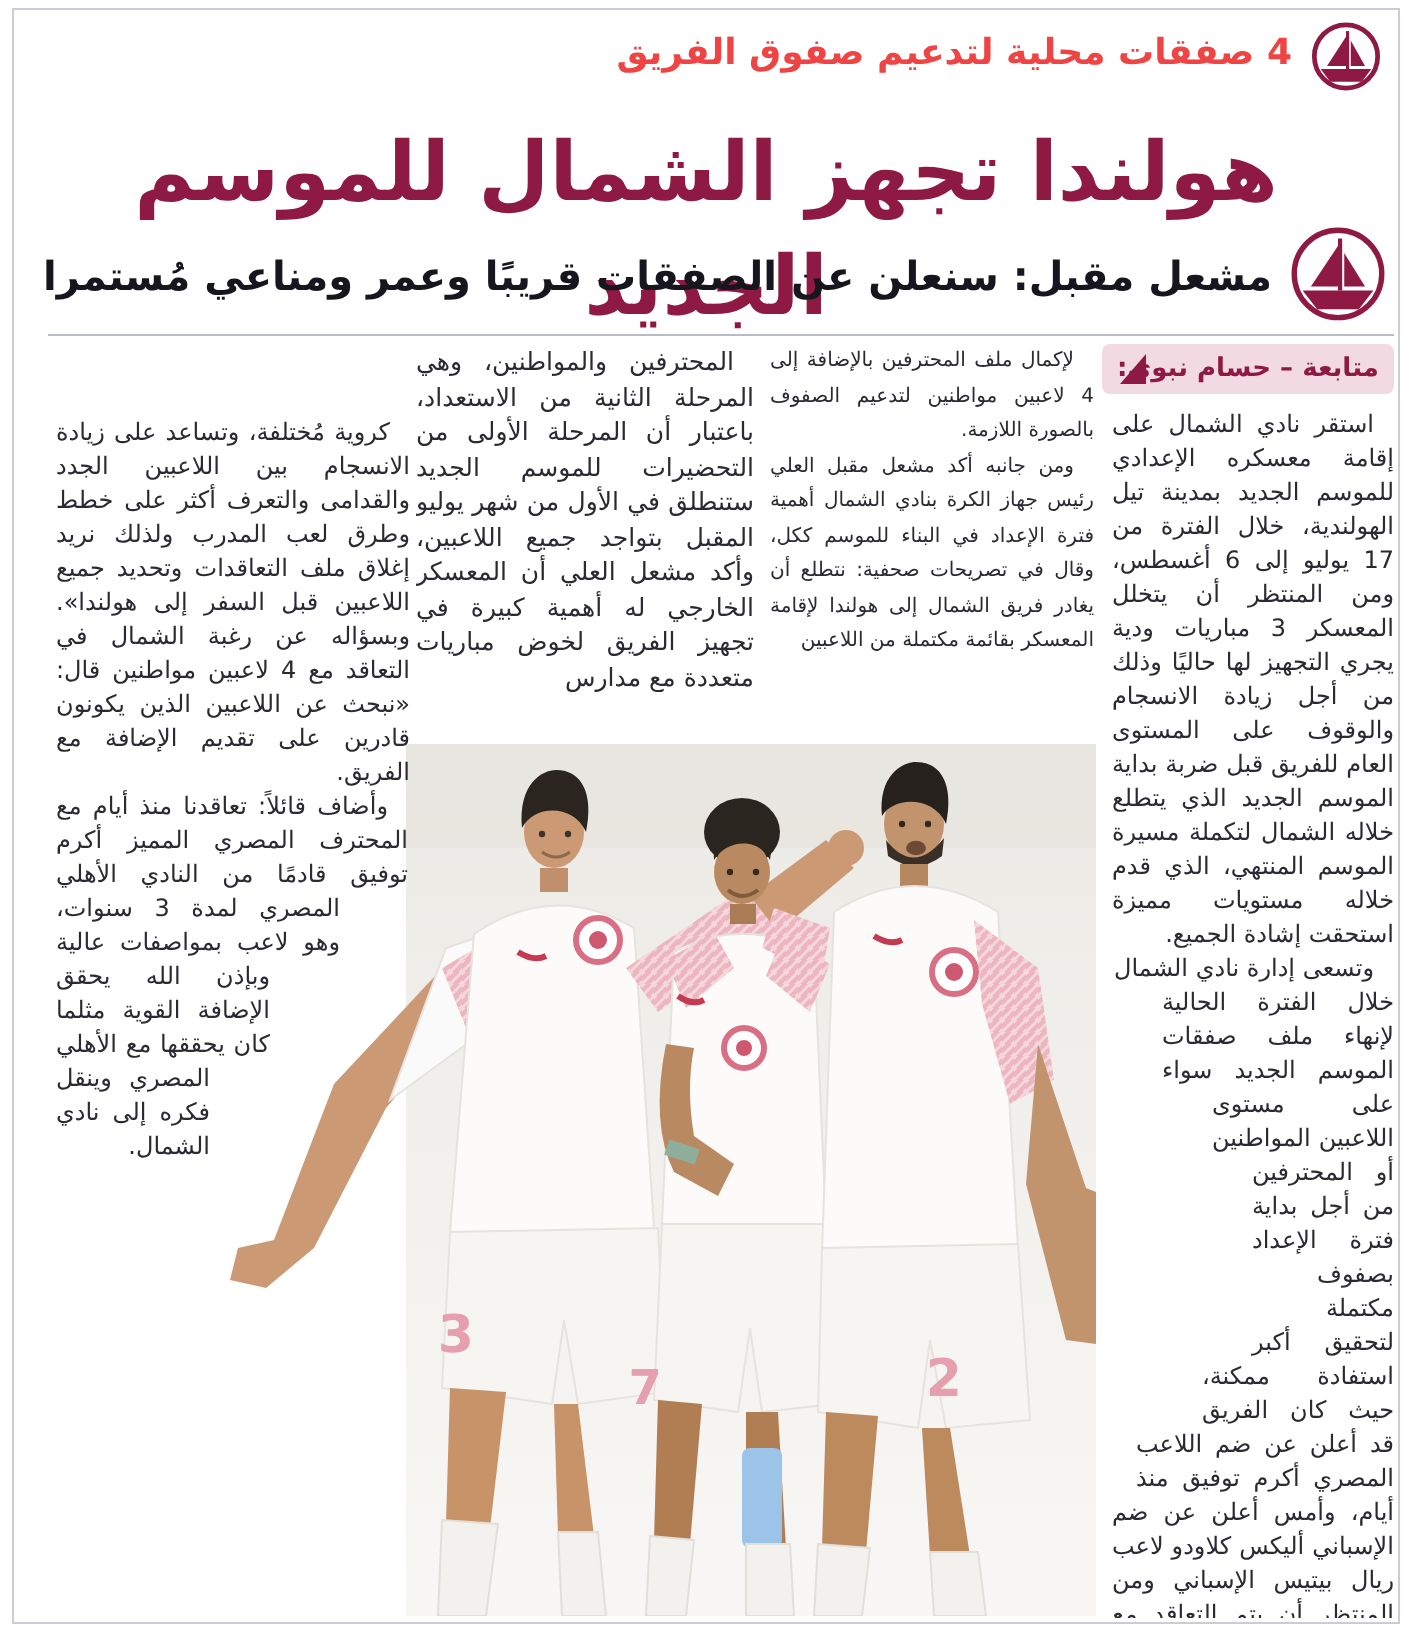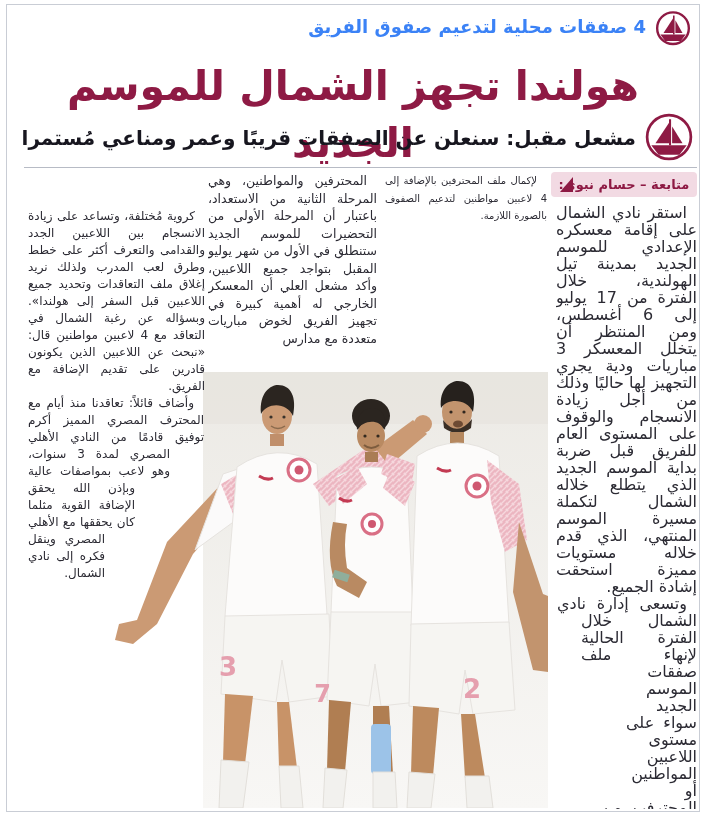--- a/index.html
+++ b/index.html
@@ -6,42 +6,42 @@
   .page{
     position:relative;width:706px;height:825px;background:#ffffff;
     font-family:"DejaVu Sans",sans-serif;overflow:hidden;direction:rtl;
   }
   .frame{position:absolute;left:6px;top:4px;width:692px;height:806px;
     border:1px solid #c9cdd5;pointer-events:none;}
   
   .kicker-row{position:absolute;top:10px;right:12px;left:12px;height:40px;}
   .kicker-icon{position:absolute;right:2px;top:0;width:38px;height:38px;}
   .kicker-text{position:absolute;right:48px;top:6px;font-size:18px;font-weight:bold;
-    color:#3b82f6;letter-spacing:0;}
+    color:#ef4444;letter-spacing:0;}
   
   .headline{position:absolute;top:46px;left:12px;right:12px;margin:12px;text-align:center;
     font-size:41px;line-height:1.4;font-weight:bold;color:#8e1a44;}
   
   .subhead-row{position:absolute;top:112px;left:16px;right:12px;height:52px;}
   .subhead-icon{position:absolute;right:0;top:1px;width:50px;height:50px;}
   .subhead-text{position:absolute;right:58px;left:6px;top:0;height:52px;line-height:52px;
     font-size:20px;font-weight:bold;color:#17161f;white-space:nowrap;
     text-align:justify;text-align-last:justify;overflow:hidden;}
   .divider{position:absolute;top:167px;left:24px;right:9px;height:1px;background:#b7bbc5;}
   
   .byline{position:absolute;top:172px;right:9px;width:146px;height:25px;
     background:#f2dae3;border-radius:4px;}
   .byline-marker{position:absolute;left:9px;top:5px;width:13px;height:15px;background:#8e1a44;
     -webkit-clip-path:polygon(100% 0,100% 100%,0 100%);clip-path:polygon(100% 0,100% 100%,0 100%);}
   .byline-text{position:absolute;inset:0;line-height:25px;text-align:center;padding-left:0;
     font-size:13px;font-weight:bold;color:#8e1a44;}
   
   .col{position:absolute;text-align:justify;color:#2b2a33;overflow:hidden;}
   .col p{margin:0;text-indent:10px;}
-  .col-1{top:204px;right:9px;width:141px;bottom:16px;font-size:16px;line-height:17px;}
+  .col-1{top:204px;right:9px;width:141px;bottom:16px;font-size:12px;line-height:17px;}
   .col-2{top:172px;right:159px;width:162px;height:232px;font-size:10px;line-height:17.5px;}
   .col-3{top:172px;right:329px;width:169px;height:222px;font-size:12.5px;line-height:17.5px;}
   .col-4{top:172px;right:501px;width:177px;bottom:14px;font-size:12px;line-height:17px;margin-top:36px;}
   .fl{float:left;clear:left;}
   .fr{float:right;clear:right;}
   
   .photo{position:absolute;left:75px;top:372px;width:473px;height:436px;pointer-events:none;}
   .shorts-number{font-family:"DejaVu Sans",sans-serif;font-weight:bold;fill:#e59fae;}
 </style>
 </head>
@@ -178,20 +178,21 @@
     <div class="fl" style="width:25px;height:40px;"></div>
     <div class="fl" style="width:50px;height:45px;"></div>
     <div class="fl" style="width:70px;height:75px;"></div>
     <div class="fl" style="width:45px;height:40px;"></div>
     <div class="fl" style="width:12px;height:30px;"></div>
     <p>وتسعى إدارة نادي الشمال خلال الفترة الحالية لإنهاء ملف صفقات الموسم الجديد سواء على مستوى اللاعبين المواطنين أو المحترفين من أجل بداية فترة الإعداد بصفوف مكتملة لتحقيق أكبر استفادة ممكنة، حيث كان الفريق قد أعلن عن ضم اللاعب المصري أكرم توفيق منذ أيام، وأمس أعلن عن ضم الإسباني أليكس كلاودو لاعب ريال بيتيس الإسباني ومن المنتظر أن يتم التعاقد مع لاعب آخر إفريقي لم يتم الكشف عن هويته، وذلك</p>
   </div>
 
   <div class="col col-2">
     <p>لإكمال ملف المحترفين بالإضافة إلى 4 لاعبين مواطنين لتدعيم الصفوف بالصورة اللازمة.</p>
+    <p>ومن جانبه أكد مشعل مقبل العلي رئيس جهاز الكرة بنادي الشمال أهمية فترة الإعداد في البناء للموسم ككل، وقال في تصريحات صحفية: نتطلع أن يغادر فريق الشمال إلى هولندا لإقامة المعسكر بقائمة مكتملة من اللاعبين</p>
   </div>
 
   <div class="col col-3">
     <p>المحترفين والمواطنين، وهي المرحلة الثانية من الاستعداد، باعتبار أن المرحلة الأولى من التحضيرات للموسم الجديد ستنطلق في الأول من شهر يوليو المقبل بتواجد جميع اللاعبين، وأكد مشعل العلي أن المعسكر الخارجي له أهمية كبيرة في تجهيز الفريق لخوض مباريات متعددة مع مدارس</p>
   </div>
 
   <div class="col col-4">
     <p>كروية مُختلفة، وتساعد على زيادة الانسجام بين اللاعبين الجدد والقدامى والتعرف أكثر على خطط وطرق لعب المدرب ولذلك نريد إغلاق ملف التعاقدات وتحديد جميع اللاعبين قبل السفر إلى هولندا». وبسؤاله عن رغبة الشمال في التعاقد مع 4 لاعبين مواطنين قال: «نبحث عن اللاعبين الذين يكونون قادرين على تقديم الإضافة مع الفريق.</p>
     <div class="fr" style="width:1px;height:55px;"></div>
     <div class="fr" style="width:35px;height:45px;"></div>

